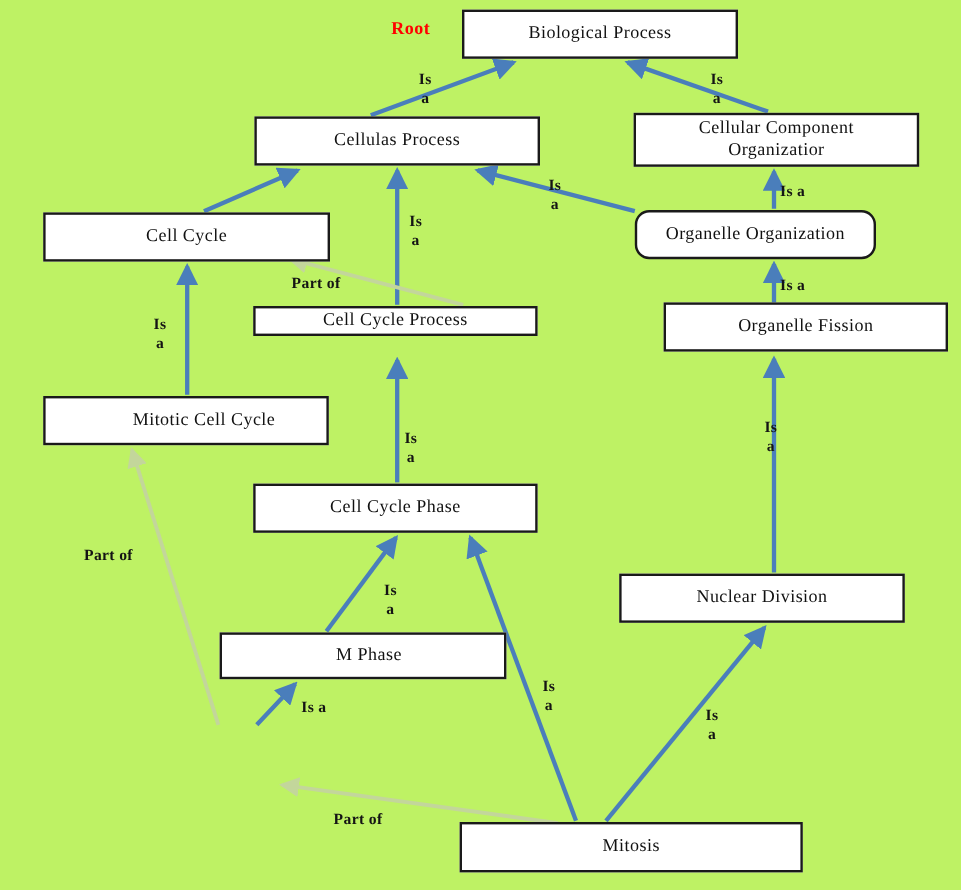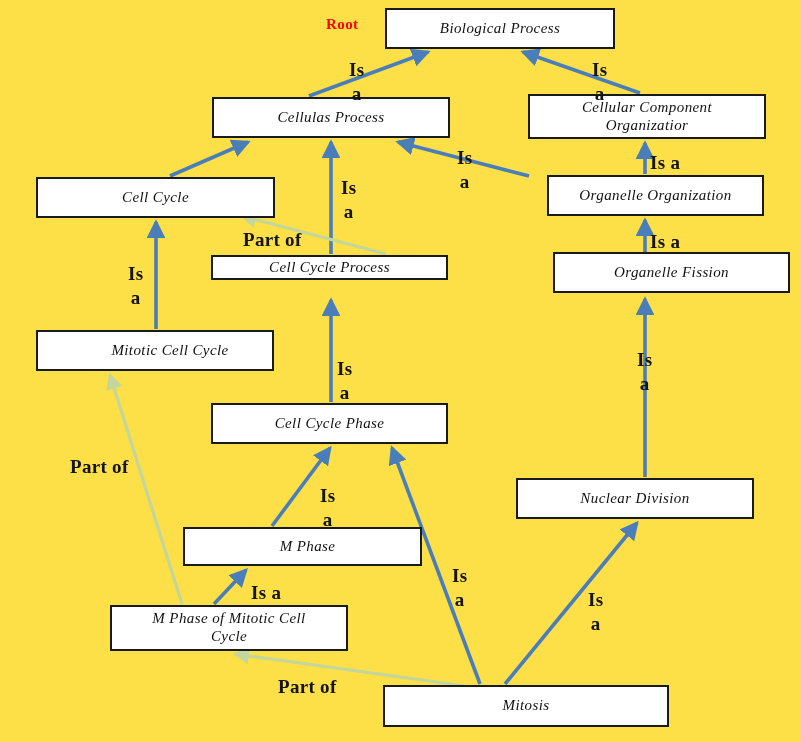--- a/index.html
+++ b/index.html
@@ -4,53 +4,52 @@
 <style>
   html, body {
     margin: 0;
     padding: 0;
     background: #ffffff;
   }
   #canvas {
     position: relative;
     width: 801px;
     height: 742px;
-    background: #fde047;
+    background: #bef264;
     font-family: "Liberation Serif", "DejaVu Serif", serif;
     overflow: hidden;
   }
   .node {
     position: absolute;
     box-sizing: border-box;
     border: 2px solid #1a1a1a;
     background: #ffffff;
     display: flex;
     align-items: center;
     justify-content: center;
     text-align: center;
     color: #111111;
     font-size: 15px;
     letter-spacing: 0.4px;
     line-height: 1.18;
     z-index: 3;
-    font-style: italic;
   }
   .node span { display: block; padding: 0 4px; }
   .edge-layer {
     position: absolute;
     left: 0; top: 0;
     width: 801px;
     height: 742px;
     z-index: 1;
   }
   .elabel {
     position: absolute;
     font-family: "Liberation Serif", "DejaVu Serif", serif;
     font-weight: bold;
-    font-size: 19px;
+    font-size: 13px;
     color: #141414;
     z-index: 4;
     white-space: pre;
     line-height: 1.25;
     letter-spacing: 0.3px;
   }
   .elabel.two-line { text-align: center; }
   .root-label {
     position: absolute;
     font-family: "Liberation Serif", "DejaVu Serif", serif;
@@ -124,44 +123,40 @@
   <div class="node" style="left:212px; top:97px; width:238px; height:41px;">
     <span>Cellulas  Process</span>
   </div>
   <div class="node" style="left:528px; top:94px; width:238px; height:45px; white-space:pre-line;justify-content:center;">
     <span style="white-space:pre-line;">Cellular Component
 Organizatior</span>
   </div>
   <div class="node" style="left:36px; top:177px; width:239px; height:41px;">
     <span>Cell Cycle</span>
   </div>
-  <div class="node" style="left:547px; top:175px; width:217px; height:41px;">
+  <div class="node" style="left:529px; top:175px; width:201px; height:41px;border-radius:12px;">
     <span>Organelle Organization</span>
   </div>
   <div class="node" style="left:211px; top:255px; width:237px; height:25px;">
     <span>Cell Cycle Process</span>
   </div>
   <div class="node" style="left:529px; top:252px; width:237px; height:41px;margin-left:24px;">
     <span>Organelle Fission</span>
   </div>
   <div class="node" style="left:36px; top:330px; width:238px; height:41px;padding-left:30px;">
     <span>Mitotic Cell Cycle</span>
   </div>
   <div class="node" style="left:211px; top:403px; width:237px; height:41px;">
     <span>Cell Cycle Phase</span>
   </div>
   <div class="node" style="left:516px; top:478px; width:238px; height:41px;">
     <span>Nuclear Division</span>
   </div>
   <div class="node" style="left:183px; top:527px; width:239px; height:39px;padding-left:10px;">
     <span>M Phase</span>
-  </div>
-  <div class="node" style="left:110px; top:605px; width:238px; height:46px;">
-    <span style="white-space:pre-line;">M Phase of Mitotic Cell
-Cycle</span>
   </div>
   <div class="node" style="left:383px; top:685px; width:286px; height:42px;">
     <span>Mitosis</span>
   </div>
 
   <div class="elabel two-line" style="left:349px; top:58px;">Is
 a</div>
   <div class="elabel two-line" style="left:592px; top:58px;">Is
 a</div>
   <div class="elabel two-line" style="left:341px; top:176px;">Is

